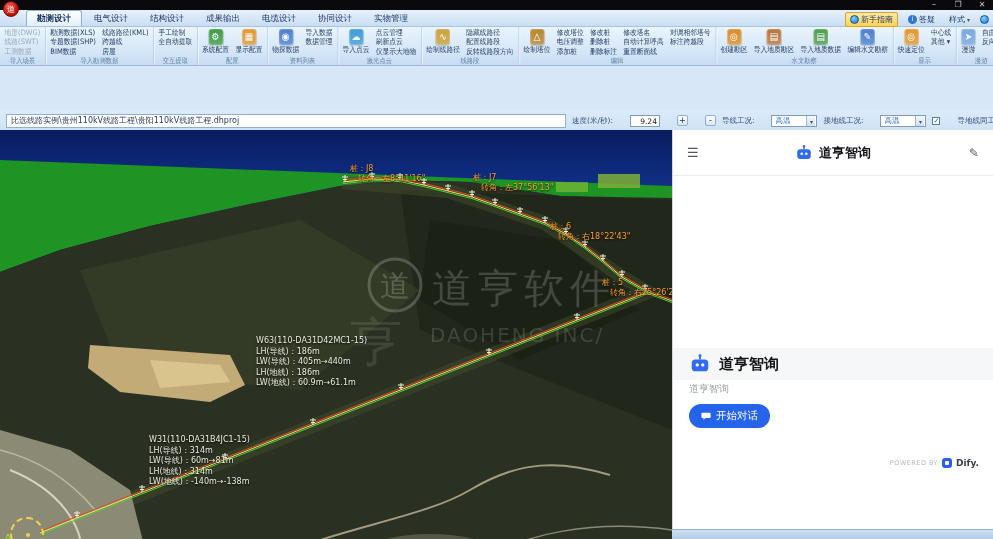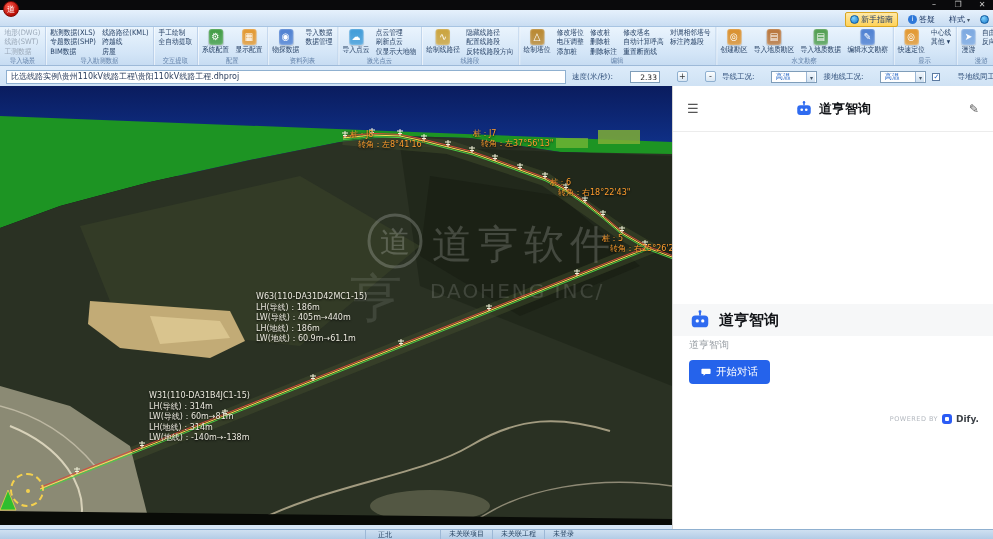--- a/index.html
+++ b/index.html
@@ -36,21 +36,21 @@
   .rgroup-label { font-size:7px; color:#5f7ea6; text-align:center; line-height:10px; white-space:nowrap; }
   .smallcol { display:flex; flex-direction:column; }
   .smallbtn { font-size:7.5px; line-height:9.3px; color:#1f3a5f; white-space:nowrap; padding:0 2px; border-radius:2px; cursor:default; }
   .smallbtn.disabled { color:#9aa8b8; }
   .bigbtn { display:flex; flex-direction:column; align-items:center; padding:1px 2px; border-radius:2px; cursor:default; }
   .bigico { width:16px; height:16px; border-radius:3px; color:#fff; font-size:10px; line-height:16px; text-align:center;
     box-shadow:inset 0 0 2px rgba(255,255,255,.6), 0 1px 1px rgba(0,0,0,.15); }
   .bigbtn span.lbl { font-size:7.5px; line-height:10px; color:#1f3a5f; white-space:nowrap; }
 
   
-  .pathrow { height:20px; background:linear-gradient(#dcebfa,#cfe2f4); display:flex; align-items:center; padding:4px 6px 3px; gap:6px; }
+  .pathrow { height:20px; background:linear-gradient(#dcebfa,#cfe2f4); display:flex; align-items:center; padding:4px 6px 3px; gap:6px;margin-top:44px; }
   .pathbox { flex:0 0 560px; height:14px; background:#fff; border:1px solid #8fb0d0; font-size:8px; color:#2a3d5c;
     line-height:12px; padding:0 4px; white-space:nowrap; overflow:hidden; }
   .ctl { display:flex; align-items:center; gap:17px; font-size:7.5px; color:#32517c; white-space:nowrap; }
   .numbox { width:30px; height:12px; background:#fff; border:1px solid #7f9db9; font-size:7.5px; line-height:11px; text-align:right; padding:0 2px; color:#222; }
   .tinybtn { width:11px; height:11px; background:linear-gradient(#fdfefe,#d8e6f3); border:1px solid #8fb0d0; border-radius:2px;
     font-size:8px; line-height:9px; text-align:center; color:#333; }
   .combo { width:46px; height:12px; background:#fff; border:1px solid #7f9db9; display:flex; align-items:center; justify-content:space-between; padding:0 1px 0 3px; }
   .combo .val { color:#1f62c5; font-size:7.5px; }
   .combo .dd { font-size:6px; color:#456; background:linear-gradient(#f3f8fd,#cfe0f0); border-left:1px solid #9db8d6; width:9px; text-align:center; height:100%; line-height:11px; }
   .chk { width:8px; height:8px; border:1px solid #5c7aa0; background:#fff; font-size:7px; line-height:7px; text-align:center; color:#1a62c9; }
@@ -70,21 +70,21 @@
   .chat-header { height:46px; border-bottom:1px solid #ececec; display:flex; align-items:center; padding:0 14px; position:relative; background:#fff; }
   .hamburger { font-size:13px; color:#555; }
   .chat-title { position:absolute; left:0; right:0; display:flex; justify-content:center; align-items:center; gap:6px; pointer-events:none; }
   .chat-title .t { font-size:13px; color:#14161a; font-weight:bold; }
   .compose { margin-left:auto; color:#555; font-size:12px; z-index:2; }
   .chat-body { flex:1; position:relative; background:#fff; }
   .intro-row { position:absolute; left:0; right:0; top:172px; background:#f6f7f8; padding:5px 16px; display:flex; align-items:center; gap:8px; }
   .intro-row .t { font-size:15px; font-weight:bold; color:#14161a; }
   .intro-sub { position:absolute; left:16px; top:206px; font-size:10px; color:#9aa0a6; }
   .startbtn { position:absolute; left:16px; top:228px; display:inline-flex; align-items:center; gap:5px;
-    background:#2563eb; color:#fff; border:none; border-radius:4px; padding:5px 12px; font-size:10.5px; font-family:inherit; }
+    background:#2563eb; color:#fff; border:none; border-radius:12px; padding:5px 12px; font-size:10.5px; font-family:inherit; }
   .powered { position:absolute; right:14px; top:282px; display:flex; align-items:center; gap:4px;text-align:right; }
   .powered .pb { font-size:6.5px; letter-spacing:.5px; color:#b3b8bf; }
   .dify-logo { width:10px; height:10px; border-radius:3px; background:#2b5cf5; position:relative; }
   .dify-logo:after { content:""; position:absolute; left:3px; top:3px; width:4px; height:4px; background:#fff; border-radius:1px; }
   .powered .dify { font-size:9px; color:#3b4046; font-weight:bold; }
 
   
   .statusbar { height:10px; background:linear-gradient(#cfe0f1,#b3cce6); border-top:1px solid #8fb0d0;
     display:flex; align-items:center; font-size:7px; color:#24405f; }
   .sb-item { padding:0 8px; border-left:1px solid #9db8d6; white-space:nowrap; line-height:9px; }
@@ -100,20 +100,29 @@
   <div class="titlebar">
     <div class="logo">道</div>
     <div class="wincontrols" id="wincontrols">
         <span class="winbtn">–</span>
         <span class="winbtn">❐</span>
         <span class="winbtn">✕</span>
       </div>
   </div>
 
   <div class="tabsrow">
+    <div id="tabs" style="display:flex;align-items:flex-end;">
+        <span class="tab active">勘测设计</span>
+        <span class="tab">电气设计</span>
+        <span class="tab">结构设计</span>
+        <span class="tab">成果输出</span>
+        <span class="tab">电缆设计</span>
+        <span class="tab">协同设计</span>
+        <span class="tab">实物管理</span>
+      </div>
     <div class="qa" id="qa">
         <span class="qa-item hl">
           <span class="qa-ico globe"></span>
           <span>新手指南</span>
         </span>
         <span class="qa-item">
           <span class="qa-ico info">i</span>
           <span>答疑</span>
         </span>
         <span class="qa-item">
@@ -289,21 +298,21 @@
           </div>
           <div class="rgroup-label">漫游</div>
         </div>
       </div>
   </div>
 
   <div class="pathrow">
     <div class="pathbox">比选线路实例\贵州110kV线路工程\贵阳110kV线路工程.dhproj</div>
     <div class="ctl">
       <span>速度(米/秒):</span>
-      <span class="numbox">2.33</span>
+      <span class="numbox">9.24</span>
       <span class="tinybtn">+</span>
       <span class="tinybtn">-</span>
     </div>
     <div class="ctl">
       <span>导线工况:</span>
       <span class="combo">
         <span class="val">高温</span>
         <span class="dd">▾</span>
       </span>
     </div>
@@ -390,21 +399,21 @@
             <path d="M225,323 L225,330 M222,325 L228,325 M223,327.5 L227,327.5" stroke="#f2f2da" stroke-width="1" fill="none"></path>
             <path d="M142,355 L142,362 M139,357 L145,357 M140,359.5 L144,359.5" stroke="#f2f2da" stroke-width="1" fill="none"></path>
             <path d="M77,381 L77,388 M74,383 L80,383 M75,385.5 L79,385.5" stroke="#f2f2da" stroke-width="1" fill="none"></path>
           </g>
 
         <polygon points="0,425 672,433 672,439 0,439" fill="#090b07"></polygon>
         <polygon points="8,404 16,424 0,424" fill="#2fbe2f" stroke="#ffd84a" stroke-width="0.7"></polygon>
       </svg>
       <div class="compass"></div>
       <div id="maplabels">
-          <div class="maplabel stake-label" style="left: 350px; top: 44px;">
+          <div class="maplabel stake-label" style="left: 350px; top: 34px;">
             <div>桩：J8</div>
             <div style="padding-left: 8px;">转角：左8°41'16"</div>
           </div>
           <div class="maplabel stake-label" style="left: 473px; top: 43px;">
             <div>桩：J7</div>
             <div style="padding-left: 8px;">转角：左37°56'13"</div>
           </div>
           <div class="maplabel stake-label" style="left: 550px; top: 92px;">
             <div>桩：6</div>
             <div style="padding-left: 8px;">转角：右18°22'43"</div>

